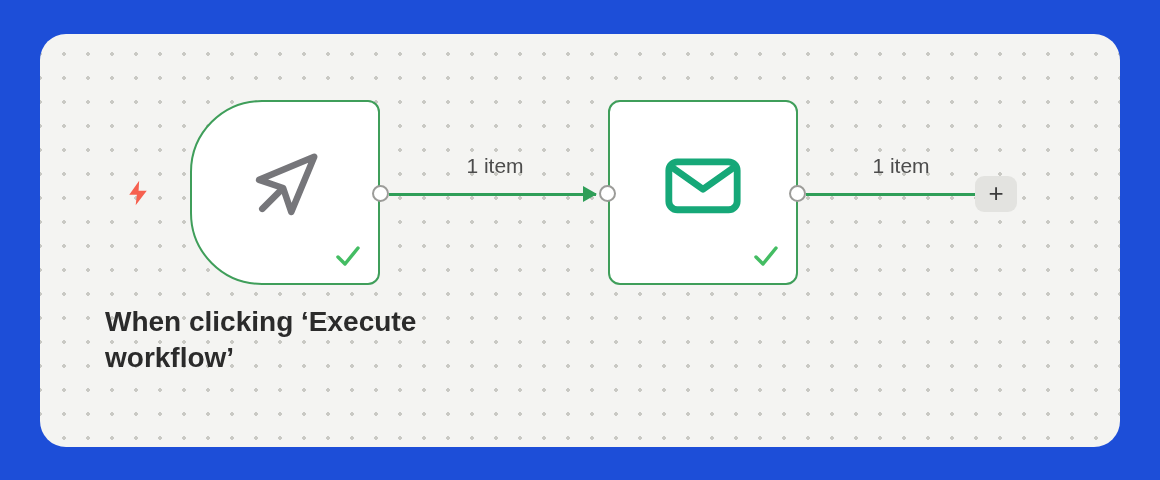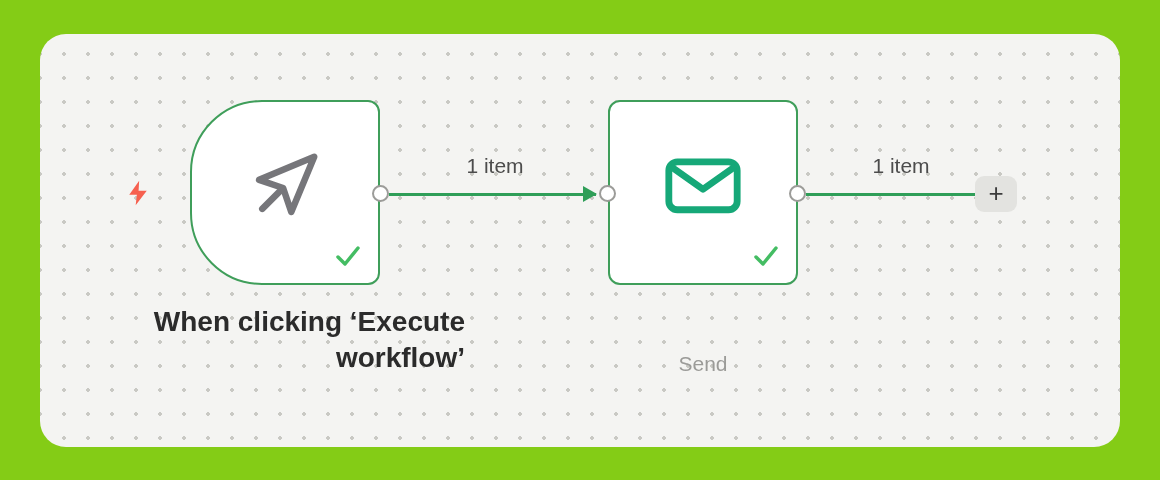--- a/index.html
+++ b/index.html
@@ -1,19 +1,19 @@
 <!DOCTYPE html>
 <html><head>
 <meta charset="utf-8">
 <style>
   * { margin:0; padding:0; box-sizing:border-box; }
   html,body { background:#ffffff; }
   body { font-family:"Liberation Sans","DejaVu Sans",sans-serif; }
 
-  .viewport { position:relative; width:1160px; height:480px; background:#84cc16; overflow:hidden; }
+  .viewport { position:relative; width:1160px; height:480px; background:#1d4ed8; overflow:hidden; }
 
   .canvas {
     position:absolute; left:40px; top:34px; width:1080px; height:413px;
     background-color:#f4f4f2;
     background-image:radial-gradient(circle, #c9c9c4 1.6px, transparent 1.7px);
     background-size:24px 24px;
     background-position:12px 8px;
     border-radius:26px;
   }
 
@@ -59,21 +59,21 @@
 
   .plus-btn {
     position:absolute; left:935px; top:142px; width:42px; height:36px;
     background:#e3e3e0; border:none; border-radius:9px;
     font-family:inherit; font-size:26px; color:#3c3c3c; line-height:1;
     display:flex; align-items:center; justify-content:center;
     padding-bottom:3px; cursor:pointer;
   }
 
   .node-title {
-    position:absolute; text-align:right;
+    position:absolute; text-align:left;
     font-size:28px; font-weight:600; color:#2b2b2b; line-height:1.3;
   }
   .node-title.t1 { left:65px;  top:270px; width:360px; }
   .node-title.t2 { left:518px; top:272px; width:290px; }
 
   .node-subtitle {
     position:absolute; left:518px; top:318px; width:290px;
     text-align:center; font-size:21px; font-weight:400; color:#9b9b98;
   }
 
@@ -128,16 +128,15 @@
     <div class="edge e2"></div>
     <div class="edge-label l2">1 item</div>
 
     <span class="connector c-trigger-out"></span>
     <span class="connector c-email-in"></span>
     <span class="connector c-email-out"></span>
 
     <button class="plus-btn">+</button>
 
     <div class="node-title t1">When clicking ‘Execute workflow’</div>
-    <div class="node-subtitle">Send</div>
 
   </div>
 </div>
 
 </body></html>

